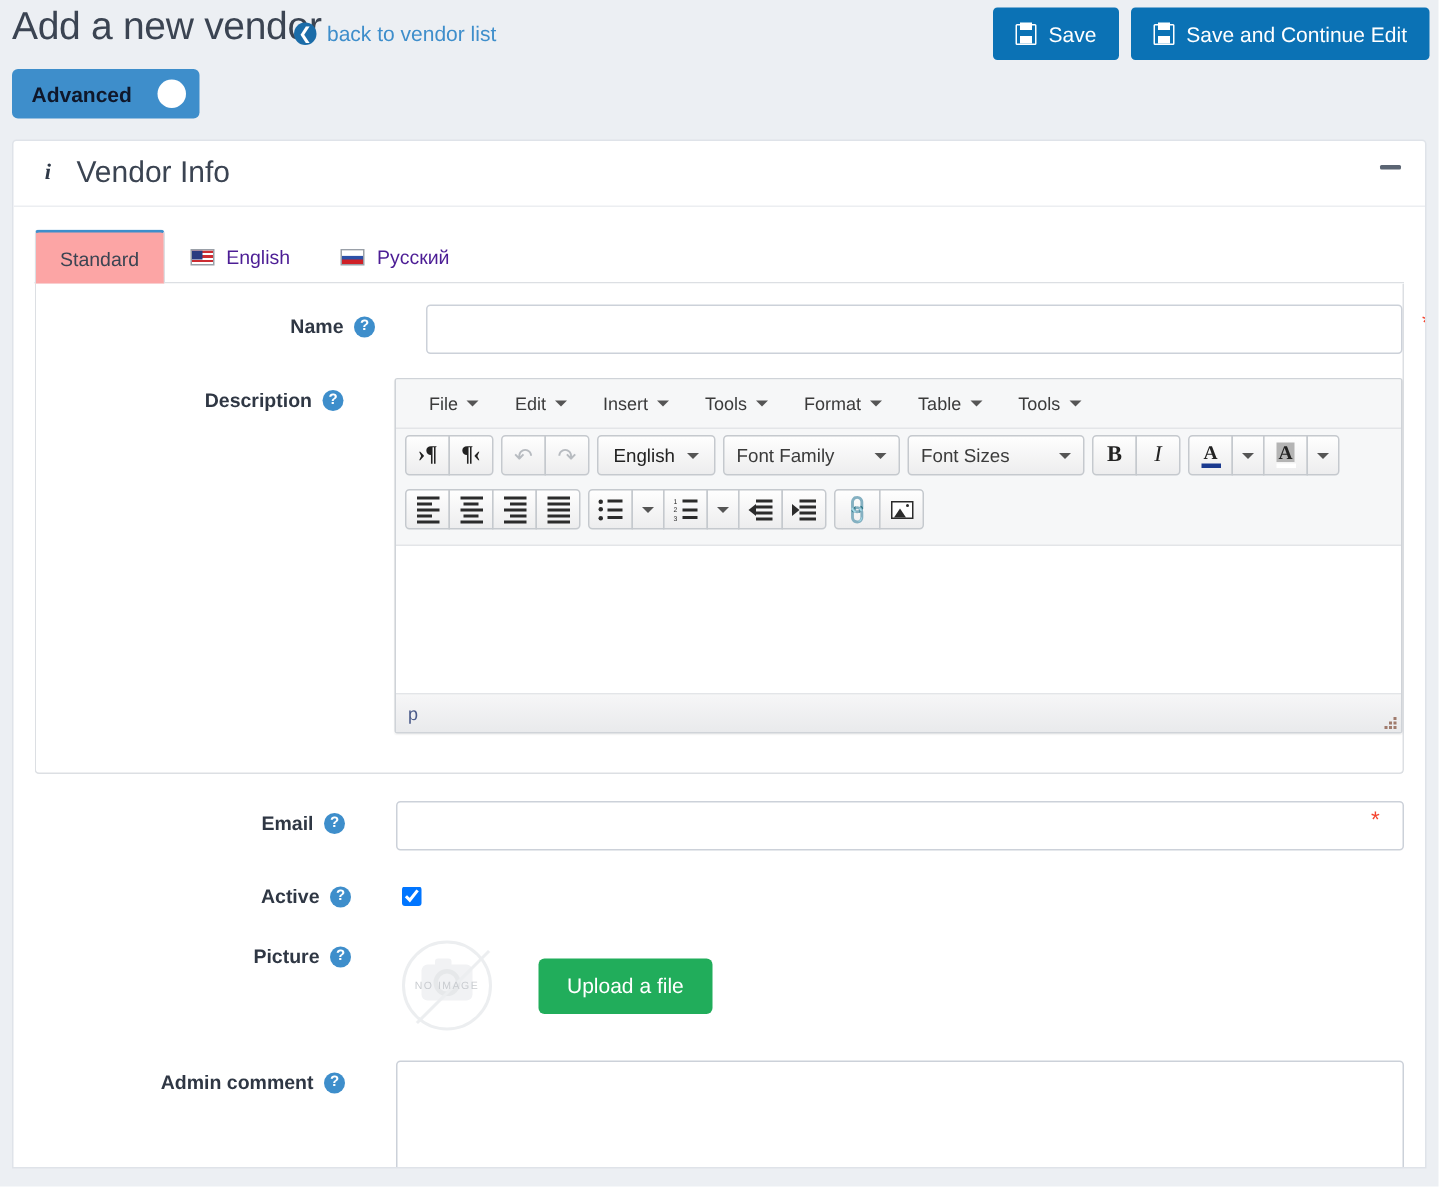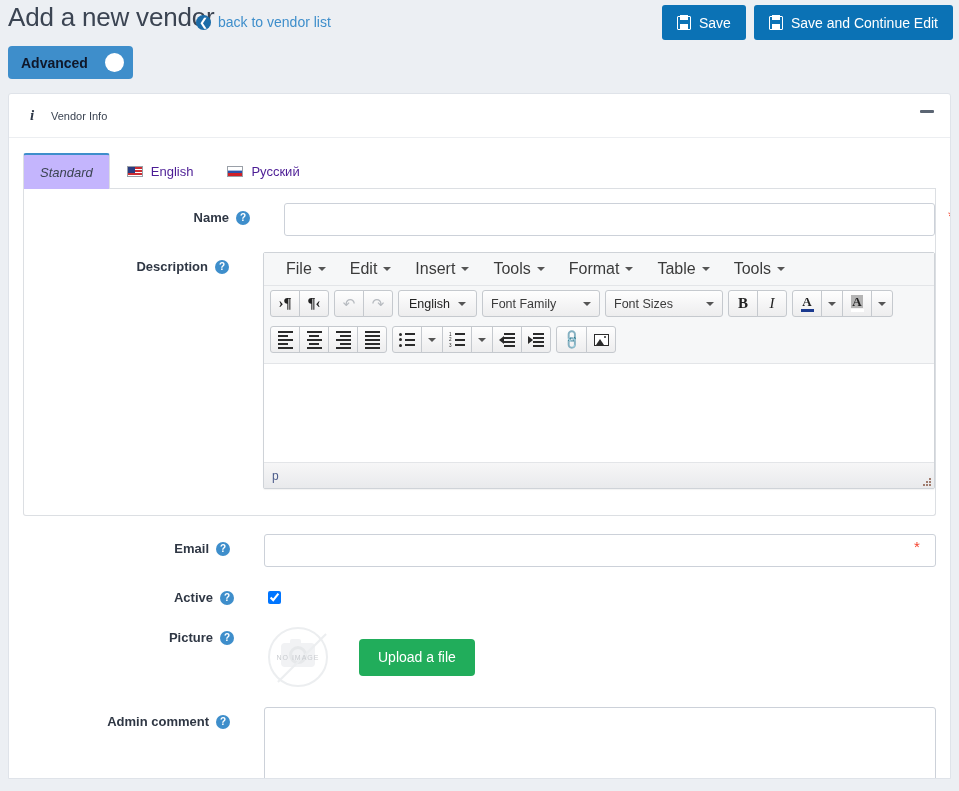--- a/index.html
+++ b/index.html
@@ -74,39 +74,39 @@
   .card-head {
     height:44px; border-bottom:1px solid #eceef1;
     display:flex; align-items:center; padding:0 14px;
     position:relative;
   }
   .info-ico {
     width:18px; text-align:center; color:#2e3847;
     font-weight:bold; font-style:italic; font-family:"Liberation Serif", serif;
     font-size:15px;
   }
-  .card-title { margin-left:10px; font-size:11px; color:#3b4452; }
+  .card-title { margin-left:10px; font-size:20px; color:#3b4452; }
   .collapse-ico {
     position:absolute; right:16px; top:16px;
     width:14px; height:3px; background:#5b6573; border-radius:1px;
     cursor:pointer;
   }
 
   
   .tabs-wrap { padding:14px 14px 0 14px; }
   .tabstrip { display:flex; align-items:flex-end; border-bottom:1px solid #dcdfe3; height:37px; }
   .tab {
     padding:0 16px; height:36px; display:flex; align-items:center; gap:8px;
     font-size:13px; color:#4c1d95; cursor:pointer;
     border:1px solid transparent; border-bottom:none;
     position:relative; top:1px;
   }
   .tab.active {
-    background:#c4b5fd; border-color:#dcdfe3; border-top:2px solid #3e8ecb;
-    border-radius:3px 3px 0 0; color:#3b4452;font-style:italic;
+    background:#fca5a5; border-color:#dcdfe3; border-top:2px solid #3e8ecb;
+    border-radius:3px 3px 0 0; color:#3b4452;
   }
   .flag { width:16px; height:11px; display:inline-block; position:relative; border:1px solid #9aa0a8; }
   .flag-us { background:#fff; overflow:hidden; }
   .flag-us::before {
     content:""; position:absolute; left:0; top:0; right:0; bottom:0;
     background:repeating-linear-gradient(to bottom,#cc2c32 0 1.6px,#fff 1.6px 3.2px);
   }
   .flag-us::after {
     content:""; position:absolute; left:0; top:0; width:7px; height:6px; background:#2a3b80;
   }
@@ -156,21 +156,21 @@
   .mce {
     width:672px; border:1px solid #cfd3d8; border-radius:2px;
     background:#fff; box-shadow:0 1px 1px rgba(0,0,0,.05);
   }
   .mce-menubar {
     display:flex; align-items:center; height:33px;
     background:#f6f7f8; border-bottom:1px solid #e3e5e8; padding-left:10px;
   }
   .mce-menu {
     display:flex; align-items:center; gap:6px; padding:0 12px; height:23px;
-    font-size:16px; color:#3b3b3b; cursor:pointer; border-radius:3px;
+    font-size:12px; color:#3b3b3b; cursor:pointer; border-radius:3px;
   }
   .caret {
     width:0; height:0; border-left:4px solid transparent; border-right:4px solid transparent;
     border-top:4px solid #555;
   }
   .mce-toolbar {
     display:flex; align-items:center; flex-wrap:wrap; gap:0;
     background:#f6f7f8; padding:4px 4px 0 6px;
   }
   .mce-toolbar.row2 { padding-bottom:5px; border-bottom:1px solid #e3e5e8; }

